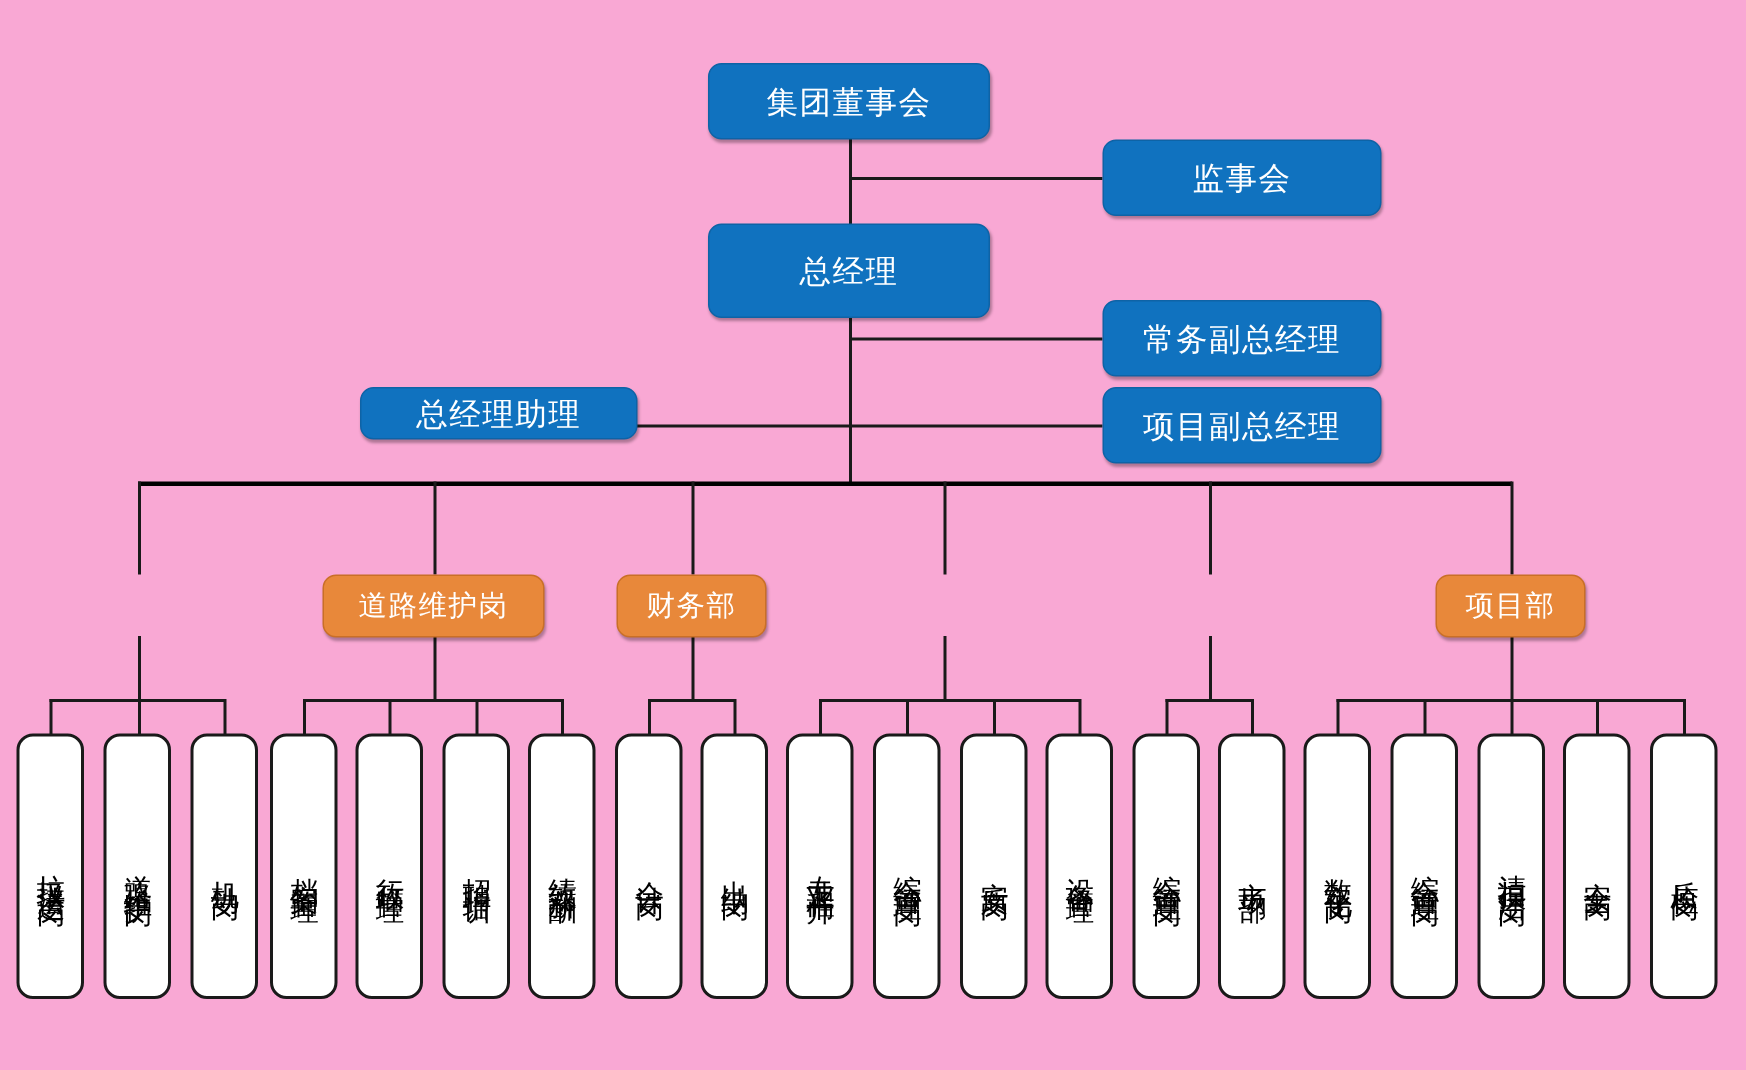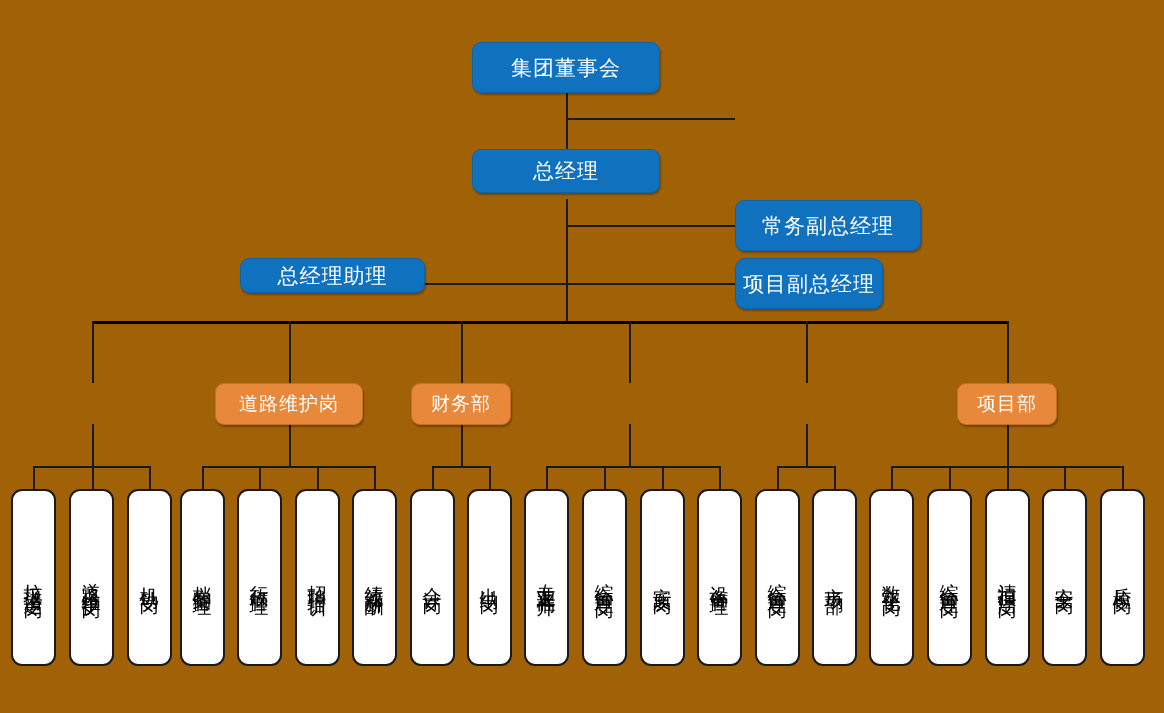--- a/index.html
+++ b/index.html
@@ -7,21 +7,21 @@
     padding: 0;
     background: #ffffff;
   }
   body {
     font-family: "Liberation Sans", "DejaVu Sans", sans-serif;
   }
   #chart {
     position: relative;
     width: 1164px;
     height: 713px;
-    background: #a16207;
+    background: #f9a8d4;
     overflow: hidden;
   }
 
   
   .ln {
     position: absolute;
     background: #1a1a1a;
   }
   .ln.h { height: 2px; }
   .ln.v { width: 2px; }
@@ -136,30 +136,33 @@
   <div class="ln v" style="left:891px; top:466px; height:24px;"></div>
   <div class="ln v" style="left:949px; top:466px; height:24px;"></div>
   <div class="ln v" style="left:1007px; top:466px; height:24px;"></div>
   <div class="ln v" style="left:1064px; top:466px; height:24px;"></div>
   <div class="ln v" style="left:1122px; top:466px; height:24px;"></div>
 
   <div class="node blue" style="left:472px; top:42px; width:188px; height:51px;">
     <span>集团董事会</span>
   </div>
 
-
-  <div class="node blue" style="left:472px; top:149px; width:188px; height:44px;">
+  <div class="node blue" style="left:735px; top:93px; width:186px; height:51px;">
+    <span>监事会</span>
+  </div>
+
+  <div class="node blue" style="left:472px; top:149px; width:188px; height:63px;">
     <span>总经理</span>
   </div>
 
   <div class="node blue" style="left:735px; top:200px; width:186px; height:51px;">
     <span>常务副总经理</span>
   </div>
 
-  <div class="node blue" style="left:735px; top:258px; width:148px; height:51px;border-radius:10px;">
+  <div class="node blue" style="left:735px; top:258px; width:186px; height:51px;">
     <span>项目副总经理</span>
   </div>
 
   <div class="node blue" style="left:240px; top:258px; width:185px; height:35px;">
     <span>总经理助理</span>
   </div>
 
 
   <div class="node orange" style="left:215px; top:383px; width:148px; height:42px;">
     <span>道路维护岗</span>

